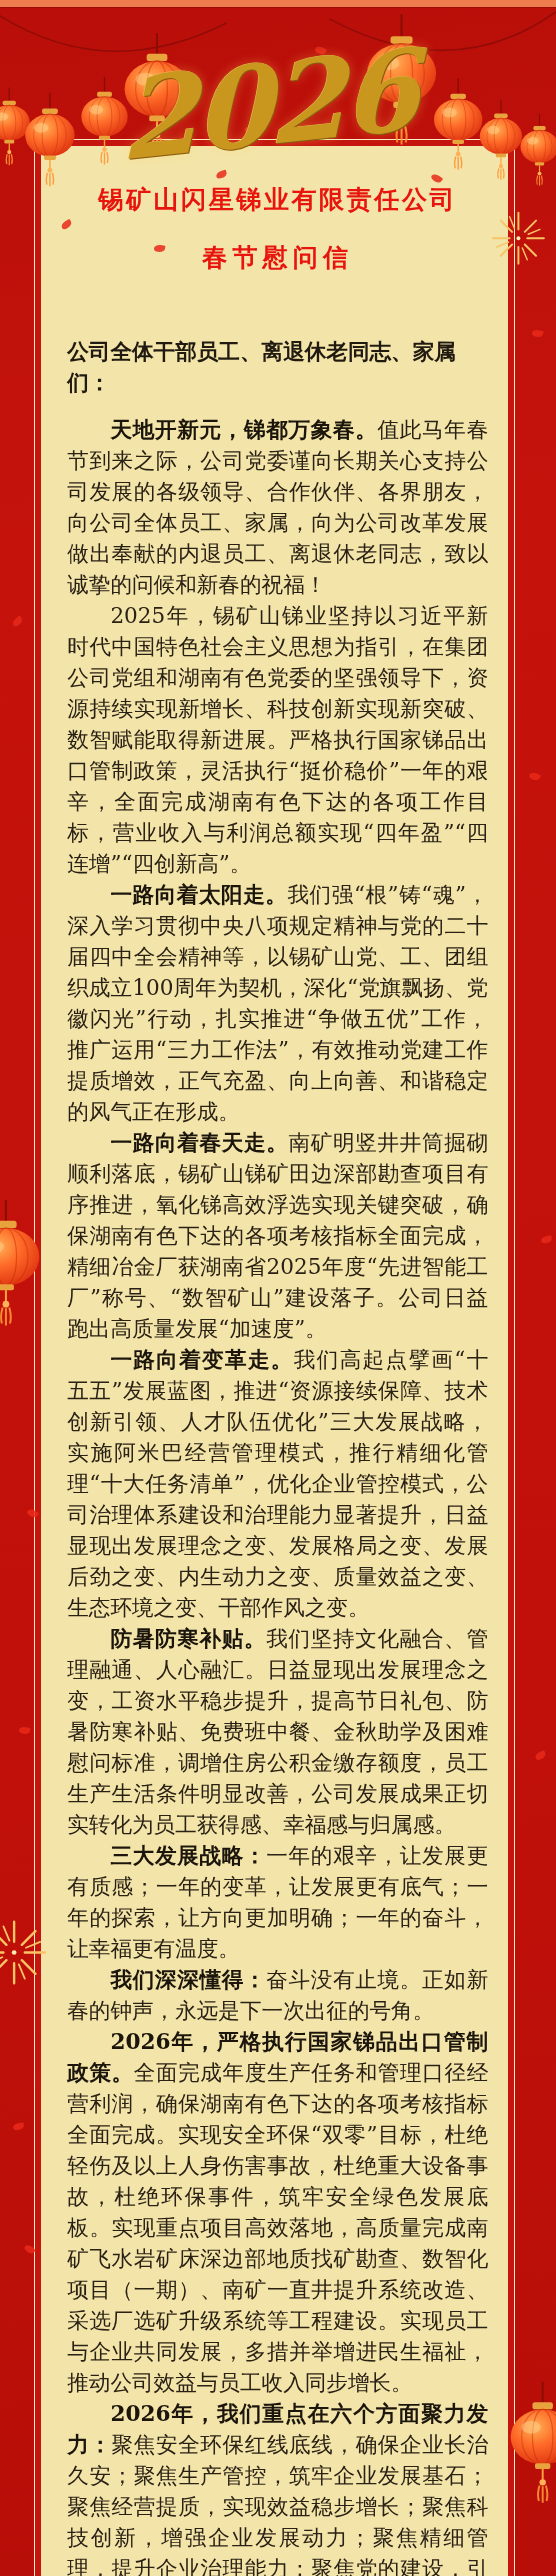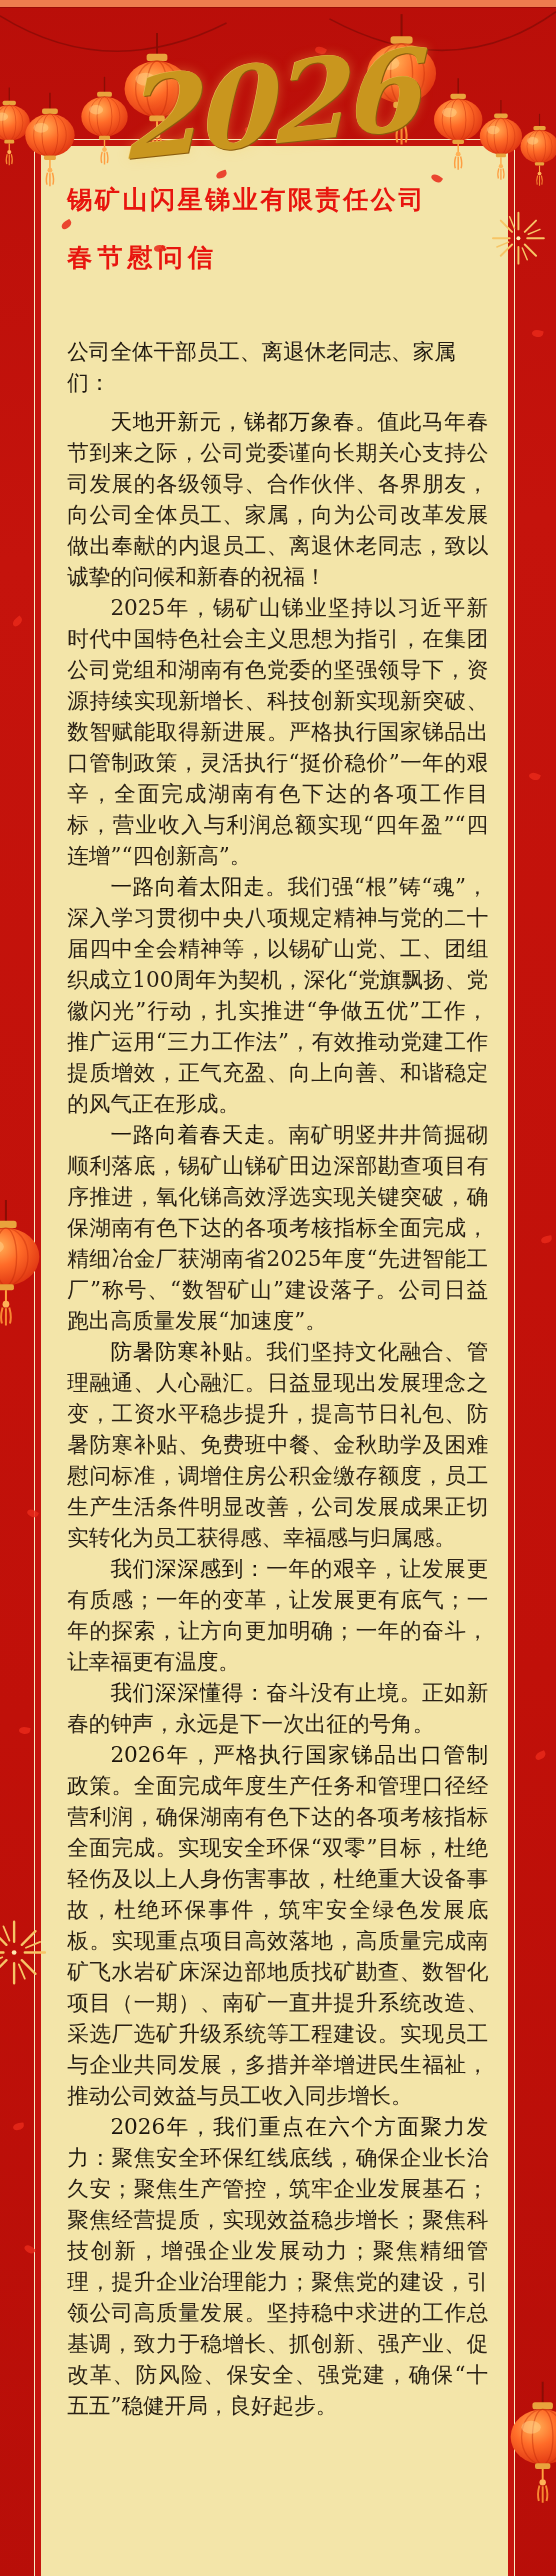--- a/index.html
+++ b/index.html
@@ -11,25 +11,25 @@
   .top-strip{position:absolute;left:0;top:0;width:556px;height:7.2px;background:#ee7c4e;box-shadow:0 1px 0 rgba(120,8,4,.45);}
   
   .year{position:absolute;left:50%;top:49px;transform:translateX(-50%) rotate(-6deg) skewX(-8deg);
         font-size:111px;font-style:italic;font-weight:700;color:#c9961e;line-height:1;
         text-shadow:1px 1px 0 #8a5c0d,-0.5px -0.5px 0 #e7c05a,0 0 11.3px rgba(255,205,90,.35);letter-spacing:-3.1px;z-index:4;}
   
   .card{position:absolute;left:34px;top:139px;width:481px;height:2730px;border:1.5px solid #f8eec6;
         background:#c5150e;padding:6.2px;box-sizing:border-box;z-index:2;}
   .card-inner{width:100%;height:100%;background:#f3e5a9;box-sizing:border-box;overflow:hidden;
         padding:41px 19.6px 0 26px;position:relative;}
-  .title1{margin:0;color:#e8150e;font-size:25px;line-height:25px;font-weight:700;letter-spacing:2.6px;}
-  .title2{margin:33px 0 0 0;text-align:left;color:#e8150e;font-size:25px;line-height:25px;font-weight:700;letter-spacing:5.2px;}
-  .salutation{margin:66px 0 8px 0;font-size:21.6px;line-height:31px;font-weight:400;color:#211a11;}
+  .title1{margin:0;text-align:center;color:#e8150e;font-size:25px;line-height:25px;font-weight:700;letter-spacing:2.6px;}
+  .title2{margin:33px 0 0 0;text-align:center;color:#e8150e;font-size:25px;line-height:25px;font-weight:700;letter-spacing:5.2px;}
+  .salutation{margin:66px 0 16px 0;font-size:21.6px;line-height:31px;font-weight:700;color:#211a11;}
   .para{margin:0;text-indent:2em;text-align:justify;font-size:21.6px;line-height:31px;color:#2a2115;}
-  .para b{font-weight:400;color:#1c150c;}
+  .para b{font-weight:700;color:#1c150c;}
   
   .deco{position:absolute;pointer-events:none;}
   .petal{position:absolute;width:11.3px;height:7.2px;background:#e8291a;border-radius:80% 10% 80% 60%;opacity:.85;pointer-events:none;z-index:3;}
   svg{display:block;}
 </style>
 </head>
 <body>
 
 <div class="page">
 
@@ -105,22 +105,23 @@
     <div class="card-inner">
       <h1 class="title1">锡矿山闪星锑业有限责任公司</h1>
       <h2 class="title2">春节慰问信</h2>
       <p class="salutation">公司全体干部员工、离退休老同志、家属们：</p>
 
       <div id="letter-body">
           <p class="para"><b>天地开新元，锑都万象春。</b><span>值此马年春节到来之际，公司党委谨向长期关心支持公司发展的各级领导、合作伙伴、各界朋友，向公司全体员工、家属，向为公司改革发展做出奉献的内退员工、离退休老同志，致以诚挚的问候和新春的祝福！</span></p>
           <p class="para"><b></b><span>2025年，锡矿山锑业坚持以习近平新时代中国特色社会主义思想为指引，在集团公司党组和湖南有色党委的坚强领导下，资源持续实现新增长、科技创新实现新突破、数智赋能取得新进展。严格执行国家锑品出口管制政策，灵活执行“挺价稳价”一年的艰辛，全面完成湖南有色下达的各项工作目标，营业收入与利润总额实现“四年盈”“四连增”“四创新高”。</span></p>
           <p class="para"><b>一路向着太阳走。</b><span>我们强“根”铸“魂”，深入学习贯彻中央八项规定精神与党的二十届四中全会精神等，以锡矿山党、工、团组织成立100周年为契机，深化“党旗飘扬、党徽闪光”行动，扎实推进“争做五优”工作，推广运用“三力工作法”，有效推动党建工作提质增效，正气充盈、向上向善、和谐稳定的风气正在形成。</span></p>
           <p class="para"><b>一路向着春天走。</b><span>南矿明竖井井筒掘砌顺利落底，锡矿山锑矿田边深部勘查项目有序推进，氧化锑高效浮选实现关键突破，确保湖南有色下达的各项考核指标全面完成，精细冶金厂获湖南省2025年度“先进智能工厂”称号、“数智矿山”建设落子。公司日益跑出高质量发展“加速度”。</span></p>
+          <p class="para"><b>一路向着变革走。</b><span>我们高起点擘画“十五五”发展蓝图，推进“资源接续保障、技术创新引领、人才队伍优化”三大发展战略，实施阿米巴经营管理模式，推行精细化管理“十大任务清单”，优化企业管控模式，公司治理体系建设和治理能力显著提升，日益显现出发展理念之变、发展格局之变、发展后劲之变、内生动力之变、质量效益之变、生态环境之变、干部作风之变。</span></p>
           <p class="para"><b>防暑防寒补贴。</b><span>我们坚持文化融合、管理融通、人心融汇。日益显现出发展理念之变，工资水平稳步提升，提高节日礼包、防暑防寒补贴、免费班中餐、金秋助学及困难慰问标准，调增住房公积金缴存额度，员工生产生活条件明显改善，公司发展成果正切实转化为员工获得感、幸福感与归属感。</span></p>
-          <p class="para"><b>我们深深感到：</b><span>一年的艰辛，让发展更有质感；一年的变革，让发展更有底气；一年的探索，让方向更加明确；一年的奋斗，让幸福更有温度。</span></p>
+          <p class="para"><b>三大发展战略：</b><span>一年的艰辛，让发展更有质感；一年的变革，让发展更有底气；一年的探索，让方向更加明确；一年的奋斗，让幸福更有温度。</span></p>
           <p class="para"><b>我们深深懂得：</b><span>奋斗没有止境。正如新春的钟声，永远是下一次出征的号角。</span></p>
           <p class="para"><b>2026年，严格执行国家锑品出口管制政策。</b><span>全面完成年度生产任务和管理口径经营利润，确保湖南有色下达的各项考核指标全面完成。实现安全环保“双零”目标，杜绝轻伤及以上人身伤害事故，杜绝重大设备事故，杜绝环保事件，筑牢安全绿色发展底板。实现重点项目高效落地，高质量完成南矿飞水岩矿床深边部地质找矿勘查、数智化项目（一期）、南矿一直井提升系统改造、采选厂选矿升级系统等工程建设。实现员工与企业共同发展，多措并举增进民生福祉，推动公司效益与员工收入同步增长。</span></p>
           <p class="para"><b>2026年，我们重点在六个方面聚力发力：</b><span>聚焦安全环保红线底线，确保企业长治久安；聚焦生产管控，筑牢企业发展基石；聚焦经营提质，实现效益稳步增长；聚焦科技创新，增强企业发展动力；聚焦精细管理，提升企业治理能力；聚焦党的建设，引领公司高质量发展。坚持稳中求进的工作总基调，致力于稳增长、抓创新、强产业、促改革、防风险、保安全、强党建，确保“十五五”稳健开局，良好起步。</span></p>
         </div>
 
     </div>
   </div>
 
 </div>
 

